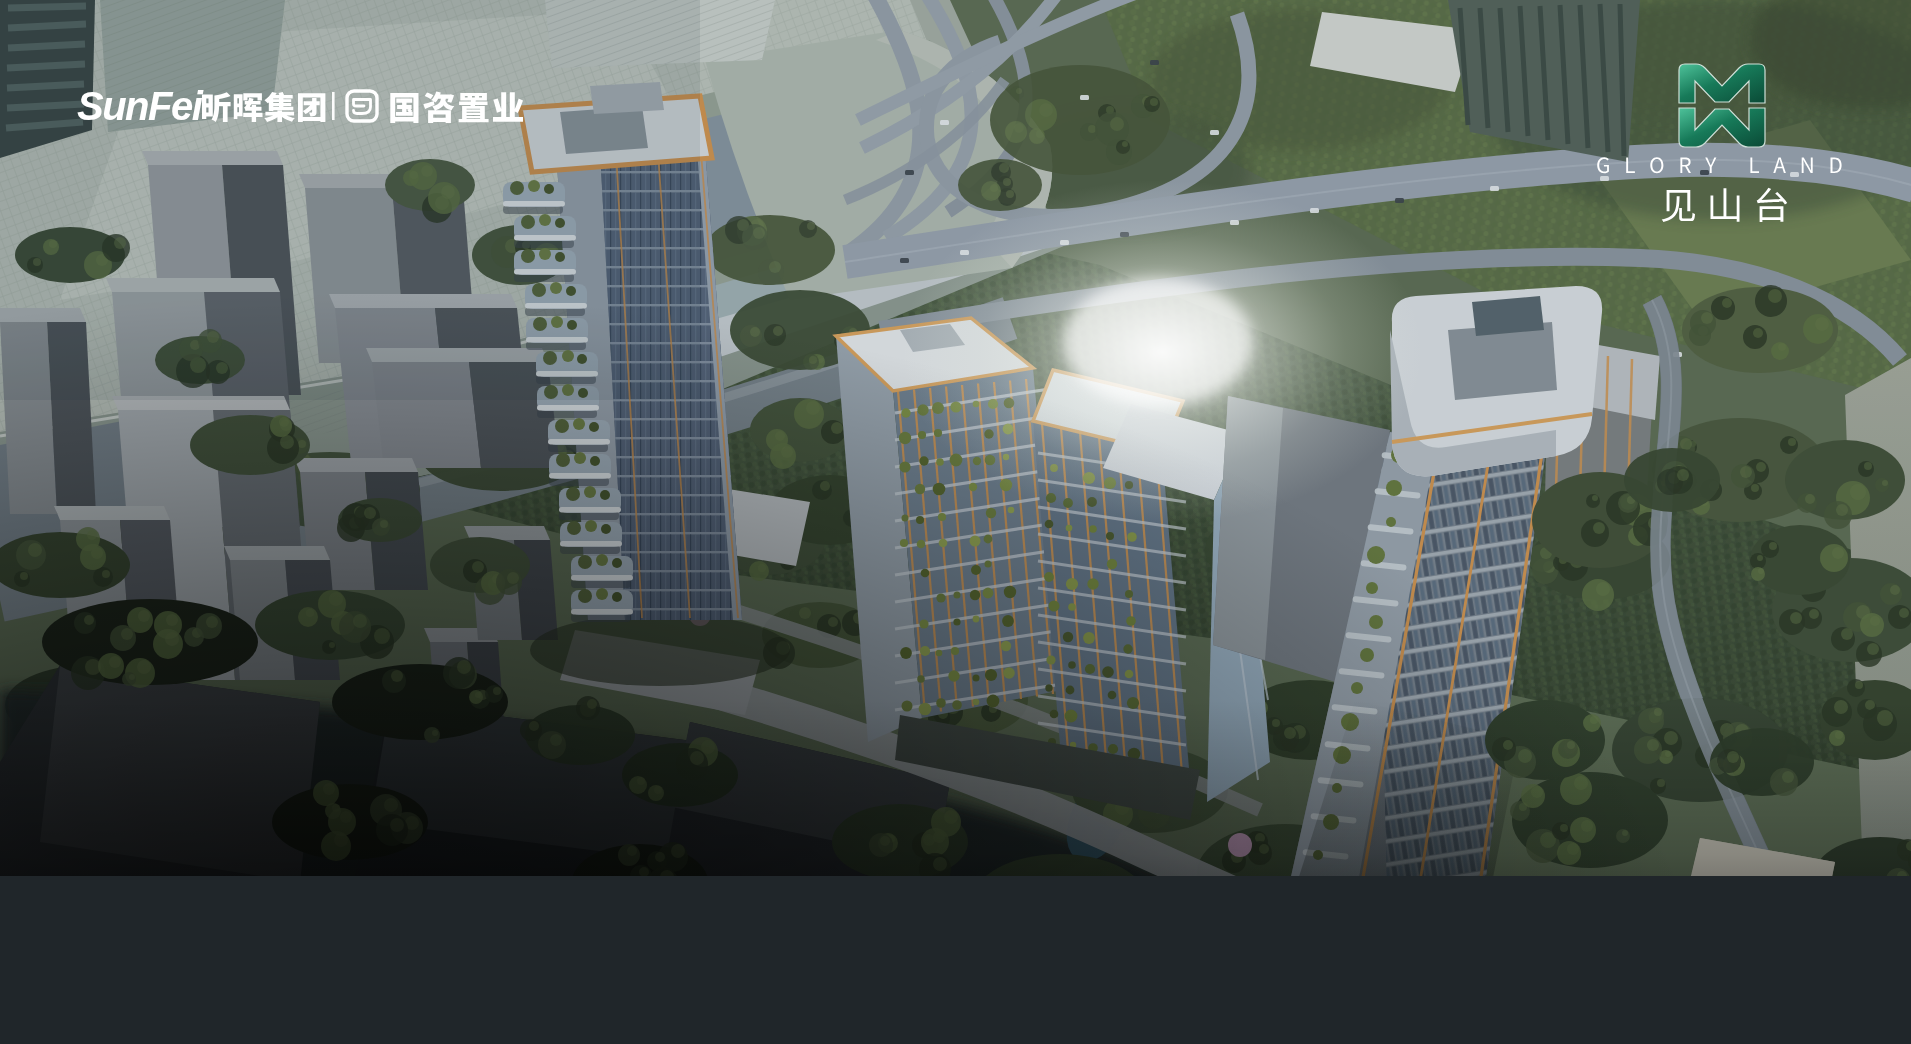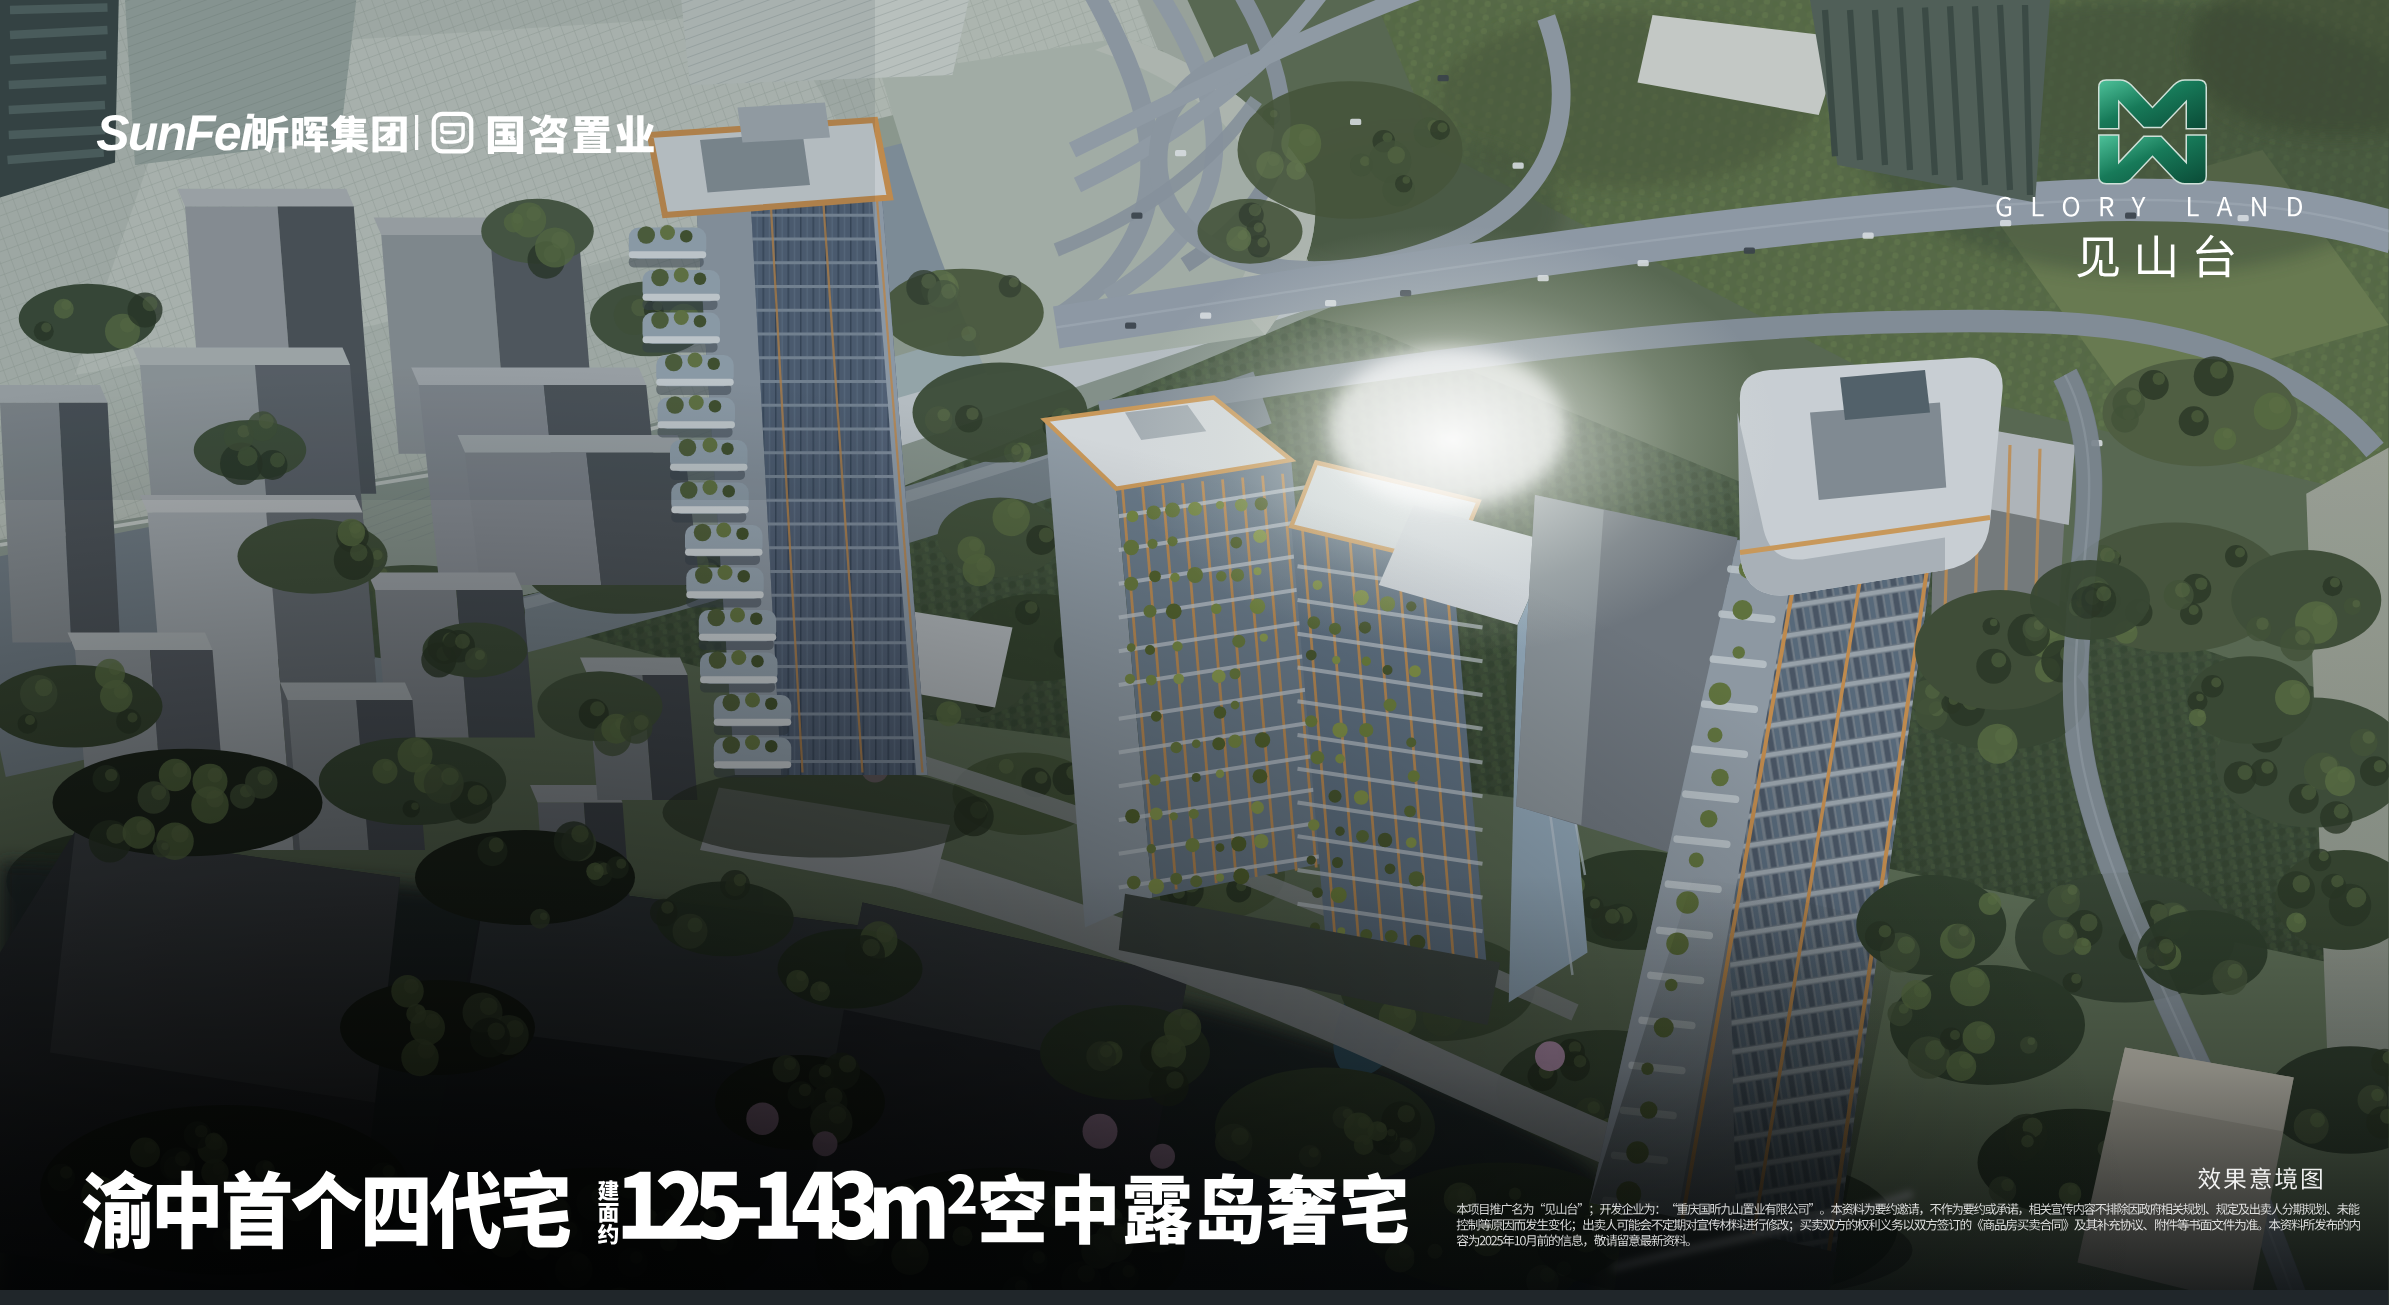--- a/index.html
+++ b/index.html
@@ -1,13 +1,13 @@
 <!DOCTYPE html>
 <html><head><meta charset="utf-8"><style>html,body{margin:0;padding:0;background:#20262a;}*{font-family:"Liberation Sans",sans-serif;}</style></head><body>
-<div style="position:relative;width:1911px;height:1032px;overflow:hidden"><svg width="1911" height="1044" viewBox="0 0 1911 1044" xmlns="http://www.w3.org/2000/svg">
+<div style="position:relative;width:1911px;height:876px;overflow:hidden"><svg width="1911" height="1044" viewBox="0 0 1911 1044" xmlns="http://www.w3.org/2000/svg">
       <defs>
 <pattern id="leafp" width="12" height="10" patternUnits="userSpaceOnUse" patternTransform="rotate(-7)">
  <circle cx="3" cy="3" r="3" fill="#2a3824" opacity="0.26"></circle>
  <circle cx="8.5" cy="2.5" r="2.5" fill="#5d7345" opacity="0.22"></circle>
  <circle cx="6" cy="7.5" r="3" fill="#47583a" opacity="0.22"></circle>
  <circle cx="10.5" cy="6.5" r="2" fill="#708555" opacity="0.2"></circle>
 </pattern>
 <pattern id="leafL" width="13" height="11" patternUnits="userSpaceOnUse" patternTransform="rotate(8)">
  <circle cx="3" cy="4" r="3" fill="#55683f" opacity="0.2"></circle>
  <circle cx="9" cy="2.5" r="2.5" fill="#87a05f" opacity="0.2"></circle>

